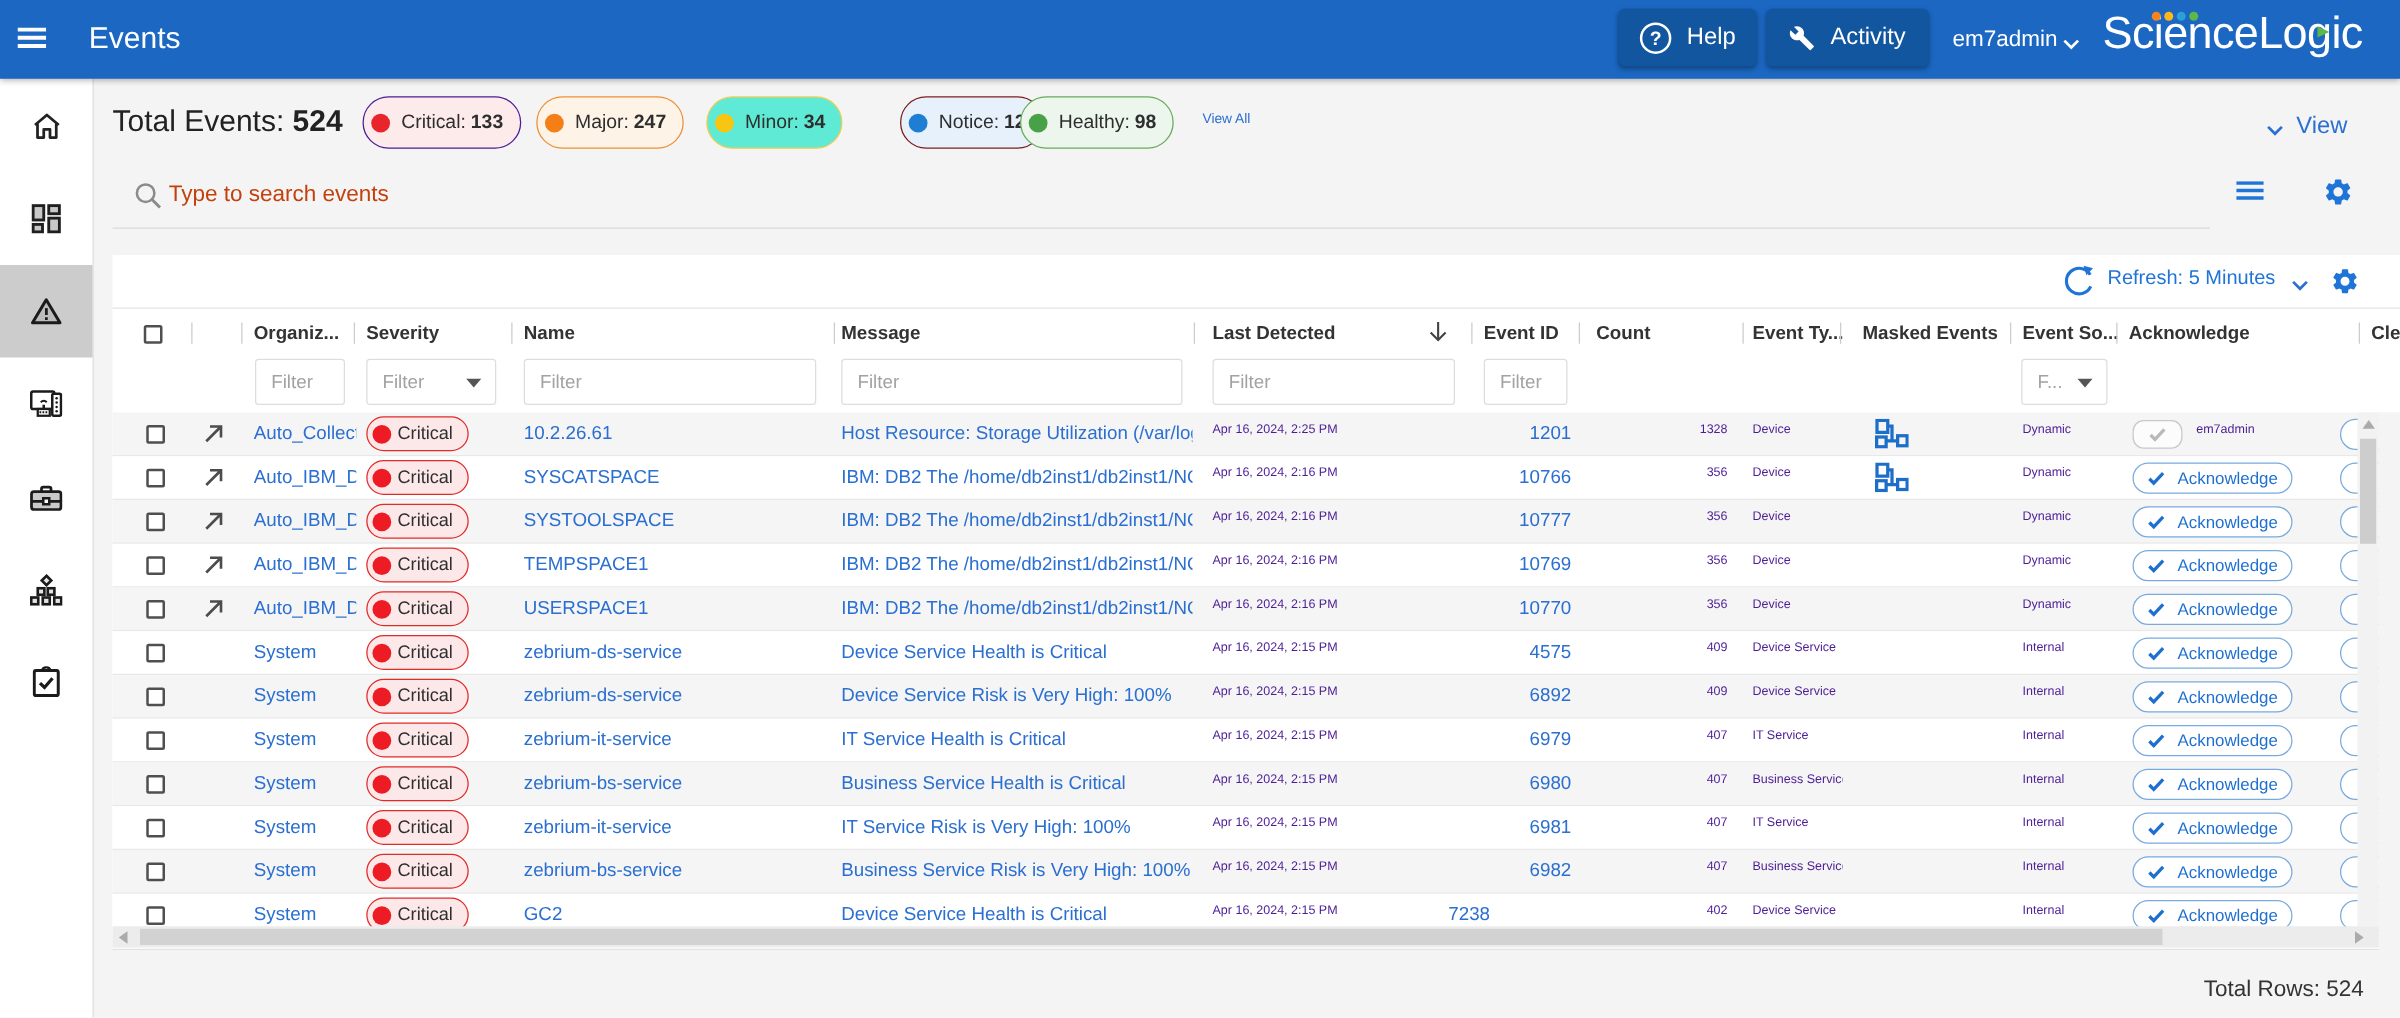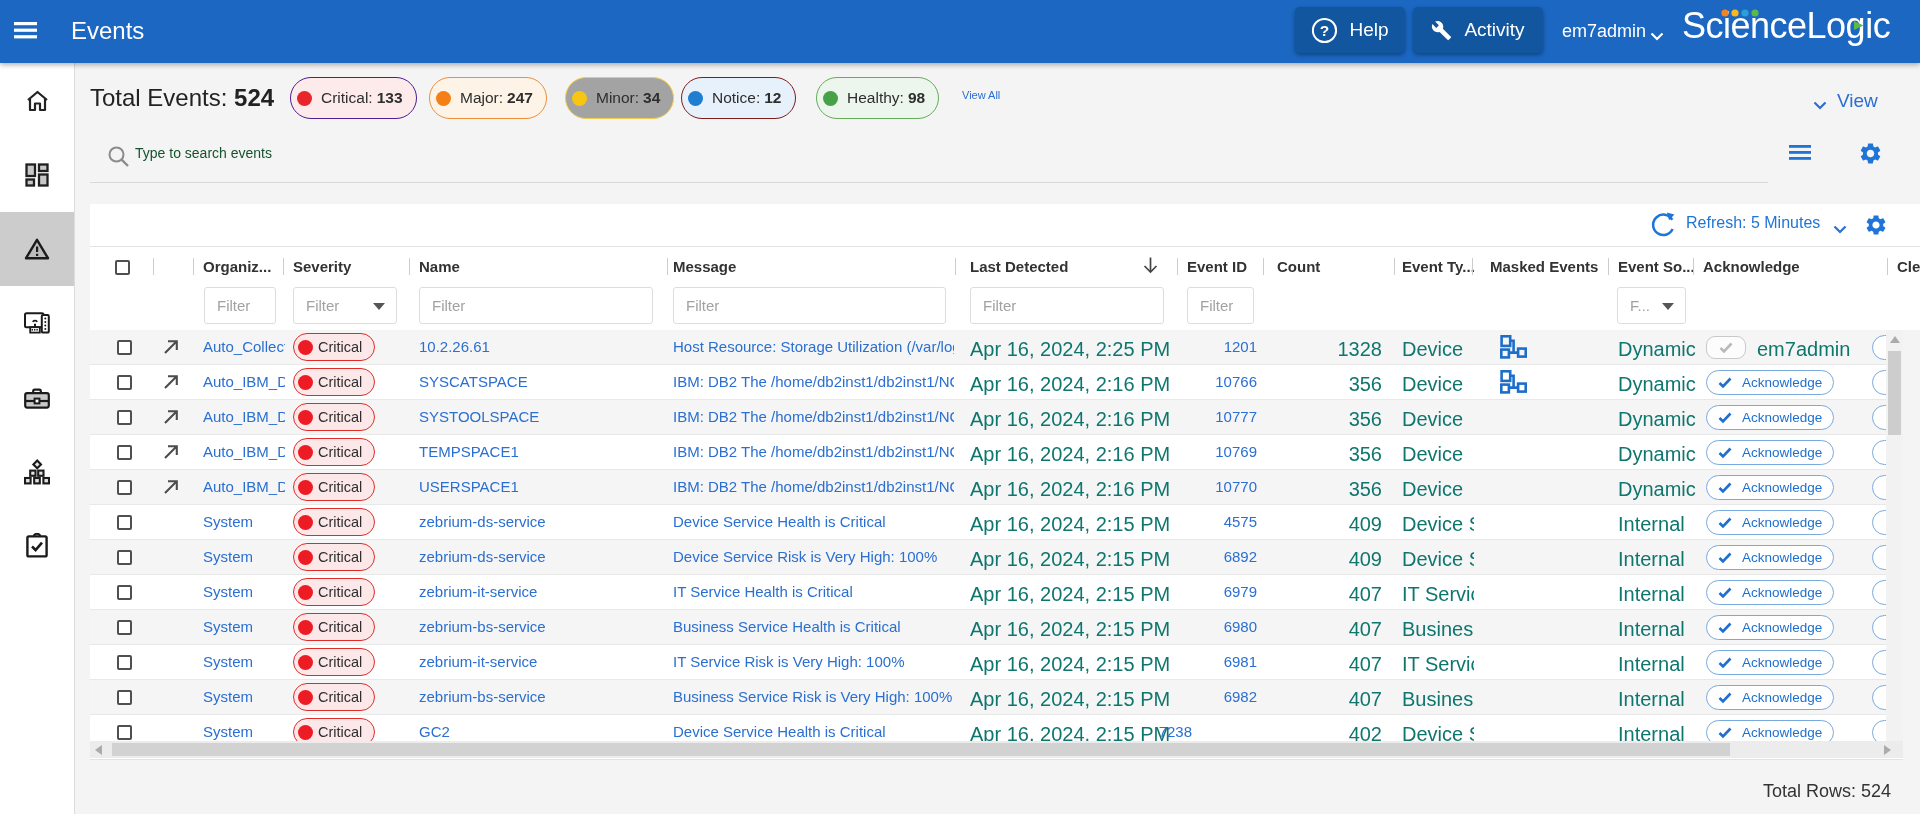--- a/index.html
+++ b/index.html
@@ -11,36 +11,36 @@
 #sidebar{position:absolute;left:0;top:63px;width:75px;bottom:0;background:#fff;border-right:1px solid #dcdcdc;z-index:40}
 .sit{position:absolute;left:0;width:74px;height:74px;display:flex;align-items:center;justify-content:center}
 
 #totev{position:absolute;left:90px;top:84px;font-size:24px;color:#222}
 .pill2{position:absolute;top:77px;height:42px;border-radius:21px;display:flex;align-items:center;font-size:15.5px;color:#2e2e2e;padding:0 13px 0 6px;border-width:1.5px!important;border-style:solid}
 .pill2 b{margin-left:4px}
 .pd2{width:15px;height:15px;border-radius:50%;margin-right:9px}
 #viewall{position:absolute;left:962px;top:89px;color:#2a6fd1;font-size:11px}
 #viewdd{position:absolute;left:1812px;top:90px;color:#2a6fd1;font-size:19px}
 
-#searchph{position:absolute;left:135px;top:145px;color:#14532d;font-size:14px}
+#searchph{position:absolute;left:135px;top:145px;color:#c2410c;font-size:18px}
 #searchline{position:absolute;left:90px;top:182px;width:1678px;height:1px;background:#d9d9d9}
 
 #card{position:absolute;left:90px;top:204px;width:1830px;height:556px;background:#fff}
 #toolline{position:absolute;left:90px;top:246px;width:1830px;height:1px;background:#e4e4e4}
 #refresh{position:absolute;left:1686px;top:214px;color:#1f74d8;font-size:16px}
 
 .hd{position:absolute;top:258px;font-size:15px;font-weight:700;color:#333;white-space:nowrap}
 .sep{position:absolute;top:258px;width:1px;height:17px;background:#ccc}
 
 .fb{position:absolute;top:287px;height:37px;background:#fff;border:1px solid #ddd;border-radius:3px;color:#a2a2a2;font-size:15px;display:flex;align-items:center;padding-left:12px}
 .fb .dar{position:absolute;right:11px;top:15px;width:0;height:0;border-left:6px solid transparent;border-right:6px solid transparent;border-top:7px solid #555}
 
 .row{position:absolute;left:90px;width:1830px;height:35px;border-bottom:1px solid #e8e8e8}
 .row span{position:absolute;top:8px;white-space:nowrap}
-.tx{color:#0f766e;font-size:20px}
+.tx{color:#4c1d95;font-size:10px}
 .lk{color:#2a6fd1;font-size:15px}
 .clip{overflow:hidden}
 .rt{text-align:right}
 .cb{width:15px;height:15px;border:2px solid #4f4f4f;border-radius:2px;background:#fff;top:10px!important}
 .ic svg{display:block}
 .pill{left:203px;top:3px!important;width:82px;height:28px;border:1.5px solid #e02b27;border-radius:14px;background:#fce8e8;display:flex;align-items:center;font-size:14.5px;color:#2e2e2e;padding-left:4px}
 .pd{position:static!important;width:15px;height:15px;border-radius:50%;background:#ed1c24;margin-right:5px}
 .ackb{left:1616px;top:5px!important;width:128px;height:25px;border:1px solid #79aade;border-radius:13px;background:#fff;display:flex;align-items:center;padding-left:11px}
 .ackb .at{position:static!important;color:#1e6fd0;font-size:13.5px;margin-left:10px}
 .ackd{left:1616px;top:6px!important;width:40px;height:23px;border:1px solid #c9c9c9;border-radius:9px;background:#fcfcfc;display:flex;align-items:center;justify-content:center}
@@ -167,22 +167,22 @@
           <path d="M7.8 3.4 a3.2 2.6 0 0 1 6.4 0" stroke-width="2"></path>
           <path d="M6 13.5 L9.6 17 L16 9.6" stroke-width="2.6"></path>
         </g>
       </svg>
     </div>
   </div>
 
 <div id="totev">Total Events: <b>524</b></div>
 <div class="pill2" style="left:290px;border:5px solid #4c1d95;background:#fcebea"><span class="pd2" style="background:#e8252a"></span>Critical:<b>133</b></div>
 <div class="pill2" style="left:429px;border:1px solid #ee9037;background:#fdf3e7"><span class="pd2" style="background:#f57f17"></span>Major:<b>247</b></div>
-<div class="pill2" style="left:565px;border:1px solid #f3cd50;background:#a3a3a3"><span class="pd2" style="background:#f9c513"></span>Minor:<b>34</b></div>
-<div class="pill2" style="left:681px;border:3px solid #7f1d1d;background:#e7f1fb"><span class="pd2" style="background:#1e7fd2"></span>Notice:<b>12</b></div>
+<div class="pill2" style="left:565px;border:1px solid #f3cd50;background:#5eead4"><span class="pd2" style="background:#f9c513"></span>Minor:<b>34</b></div>
+<div class="pill2" style="left:720px;border:3px solid #7f1d1d;background:#e7f1fb"><span class="pd2" style="background:#1e7fd2"></span>Notice:<b>12</b></div>
 <div class="pill2" style="left:816px;border:1px solid #67ac5b;background:#ecf6ec"><span class="pd2" style="background:#48a147"></span>Healthy:<b>98</b></div>
 <div id="viewall">View All</div>
 <span style="position:absolute;left:1813px;top:96px"><svg width="14" height="9" viewBox="0 0 14 9">
       <path d="M1.5 1.5 L7 7 L12.5 1.5" fill="none" stroke="#2a6fd1" stroke-width="2.2"></path>
     </svg></span>
 <div id="viewdd" style="left:1837px">View</div>
 
 <svg style="position:absolute;left:107px;top:145px" width="23" height="23" viewBox="0 0 23 23">
     <circle cx="9.5" cy="9.5" r="7" fill="none" stroke="#8b8b8b" stroke-width="2"></circle>
     <path d="M14.6 14.6 L21 21" stroke="#8b8b8b" stroke-width="2.4"></path>

